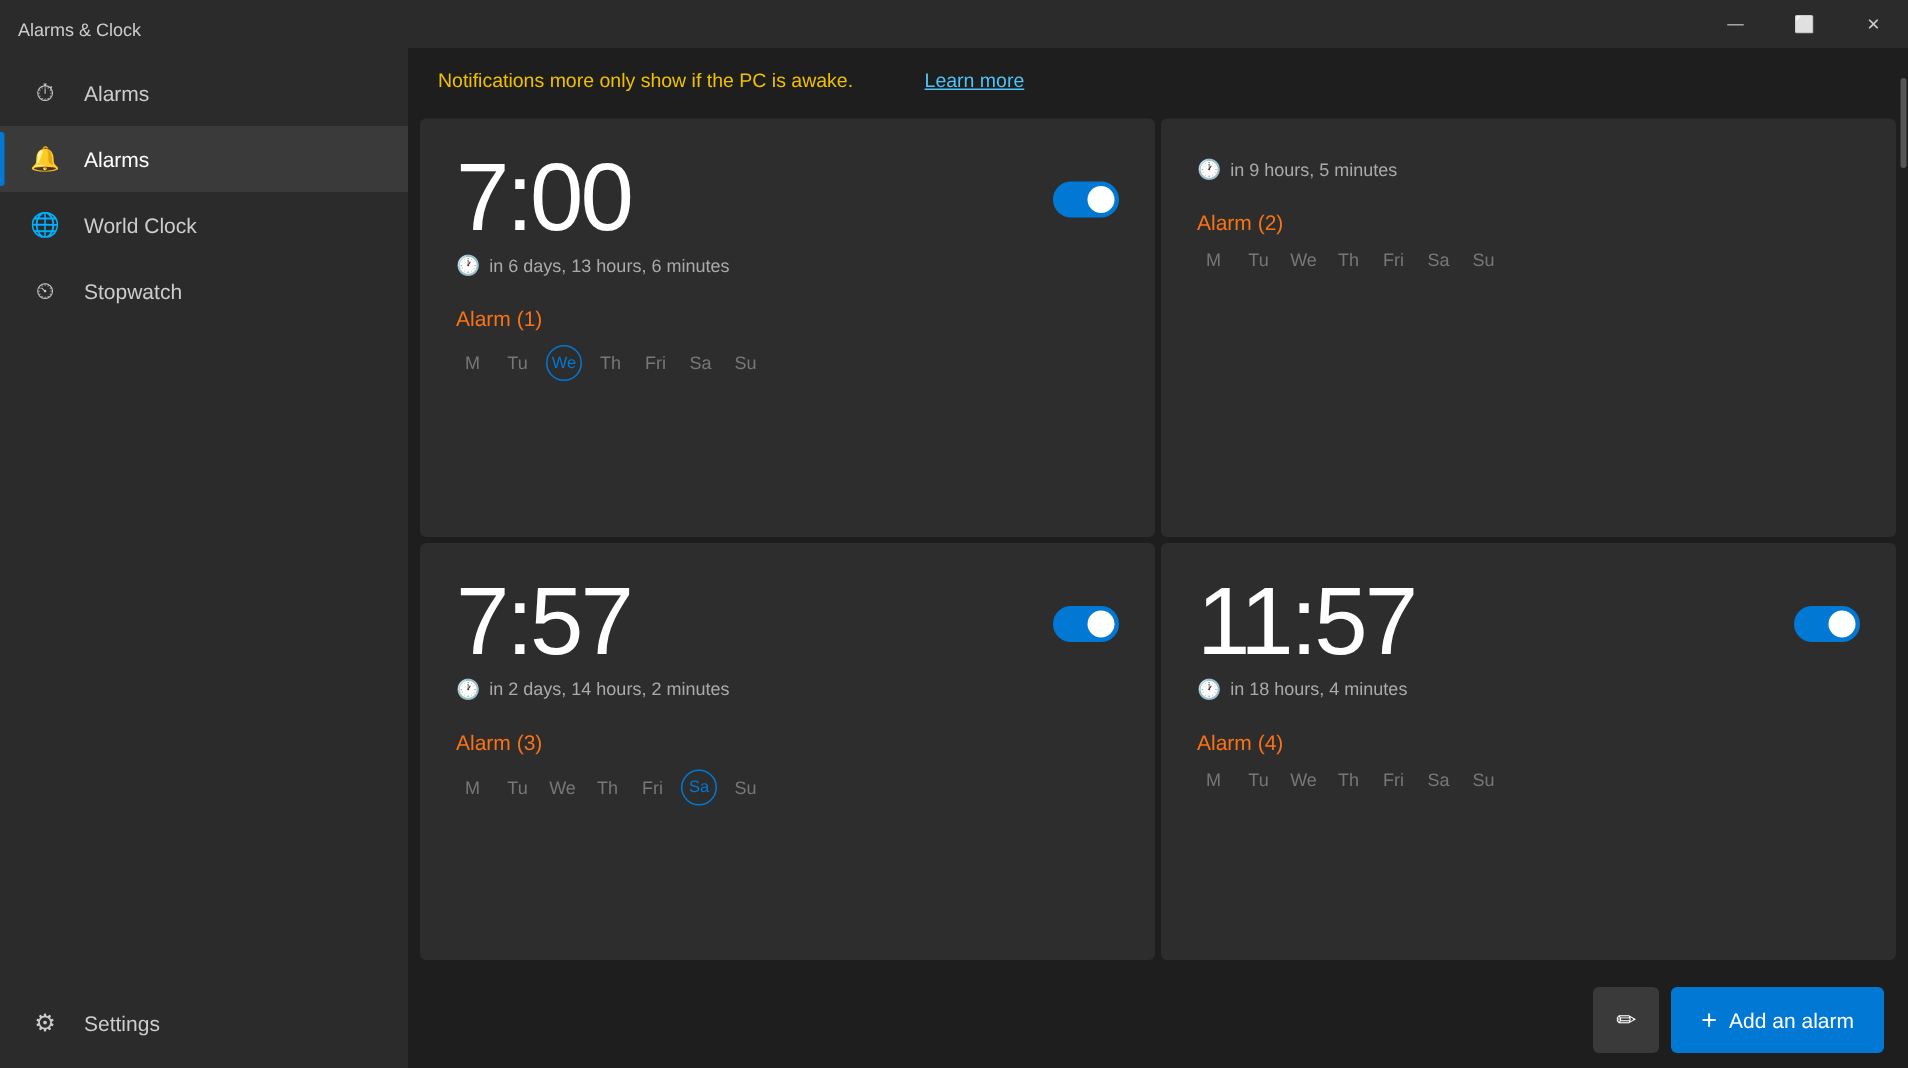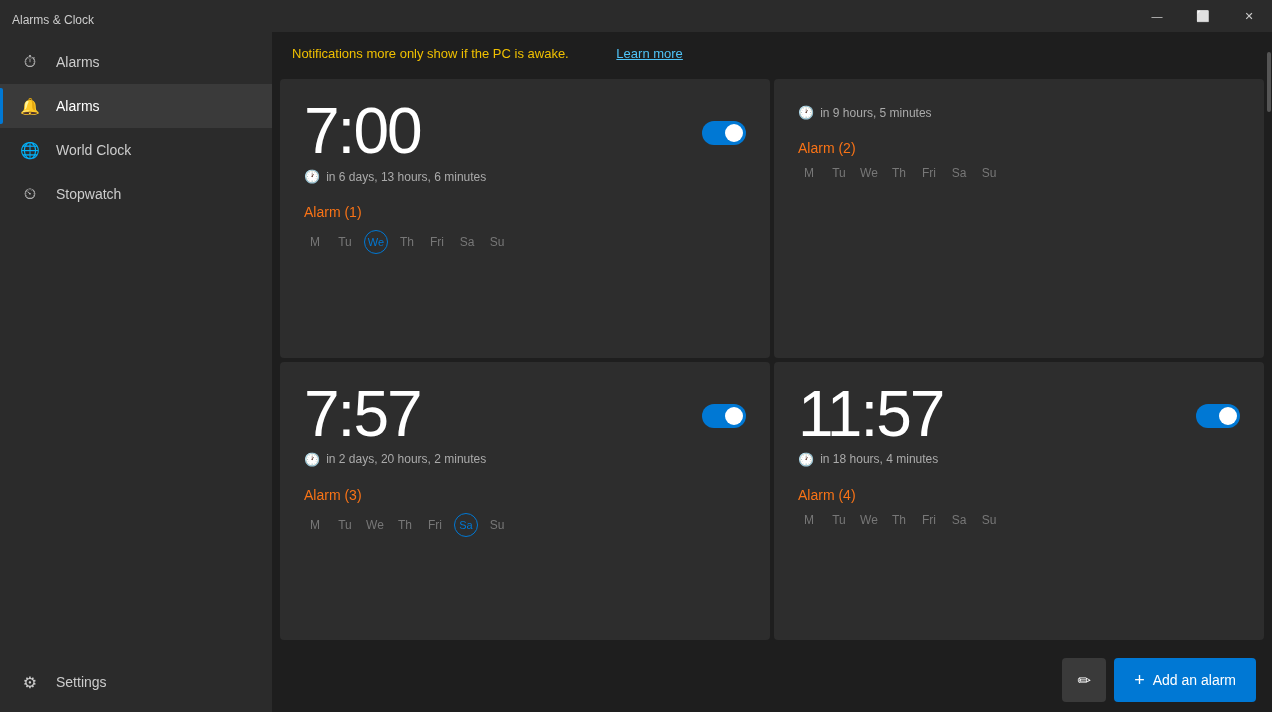--- a/index.html
+++ b/index.html
@@ -374,21 +374,21 @@
         </div>
       </div>
 
       <div class="alarm-card">
         <div class="alarm-time-row">
           <span class="alarm-time">7:57</span>
           <div class="toggle"></div>
         </div>
         <div class="alarm-subtitle">
           <span class="clock-icon">🕐</span>
-          <span>in 2 days, 20 hours, 2 minutes</span>
+          <span>in 2 days, 14 hours, 2 minutes</span>
         </div>
         <div class="alarm-name">Alarm (3)</div>
         <div class="alarm-days">
           <span class="day-label">M</span>
           <span class="day-label">Tu</span>
           <span class="day-label">We</span>
           <span class="day-label">Th</span>
           <span class="day-label">Fri</span>
           <span class="day-label active">Sa</span>
           <span class="day-label">Su</span>

